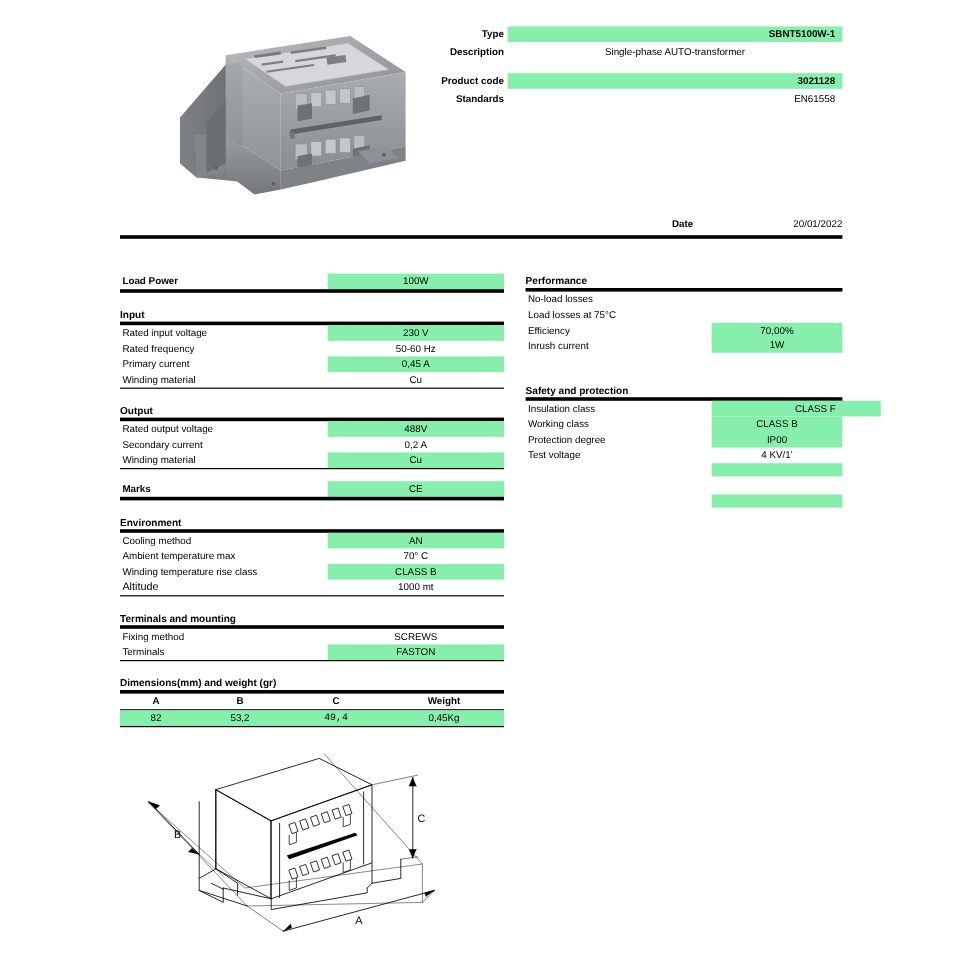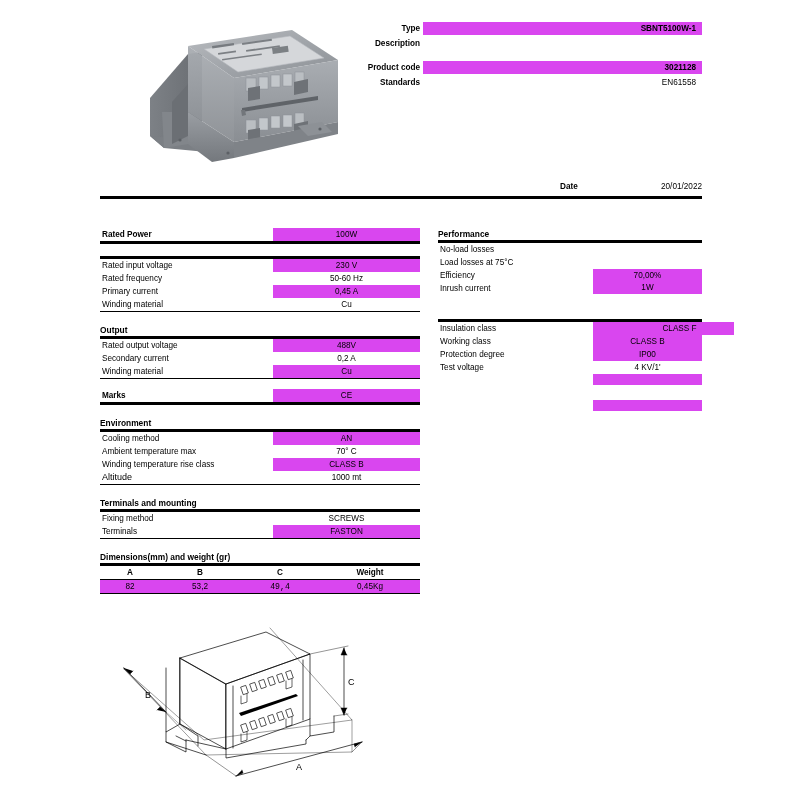--- a/index.html
+++ b/index.html
@@ -19,21 +19,21 @@
   .page {
     position: relative;
     width: 800px;
     height: 800px;
   }
   .rule-thick {
     position: absolute;
     background: #000000;
     height: 3px;
   }
-  .shade { background: #d946ef; }
+  .shade { background: #86efac; }
 
   
   .hdr-block {
     position: absolute;
     left: 330px;
     top: 22px;
     width: 372px;
   }
   .hdr-row {
     position: relative;
@@ -250,20 +250,21 @@
 
   <div class="hdr-block">
 
     <div class="hdr-row">
       <div class="hdr-label">Type</div>
       <div class="hdr-value-box shade val-right">SBNT5100W-1</div>
     </div>
 
     <div class="hdr-row gap">
       <div class="hdr-label">Description</div>
+      <div class="hdr-value-box val-center">Single-phase AUTO-transformer</div>
     </div>
 
     <div class="hdr-row">
       <div class="hdr-label">Product code</div>
       <div class="hdr-value-box shade val-right">3021128</div>
     </div>
 
     <div class="hdr-row">
       <div class="hdr-label">Standards</div>
       <div class="hdr-value-box val-right-plain">EN61558</div>
@@ -273,27 +274,28 @@
   <div class="date-row">
     <div class="date-label">Date</div>
     <div class="date-value">20/01/2022</div>
   </div>
 
   <div class="rule-thick" style="left:100px; top:196px; width:602px;"></div>
 
   <div class="spec-table" style="left:100px; top:228px; width:320px;">
 
     <div class="srow">
-      <div class="lab" style="font-weight:bold;">Rated Power</div>
+      <div class="lab" style="font-weight:bold;">Load Power</div>
       <div class="val shade" style="left:173px; width:147px;">100W</div>
     </div>
     <div class="under-thick"></div>
 
     <div class="spacer-12"></div>
 
+    <div class="sec-title">Input</div>
     <div class="under-thick"></div>
     <div class="srow">
       <div class="lab">Rated input voltage</div>
       <div class="val shade" style="left:173px; width:147px;">230 V</div>
     </div>
     <div class="srow">
       <div class="lab">Rated frequency</div>
       <div class="val" style="left:173px; width:147px;">50-60 Hz</div>
     </div>
     <div class="srow">
@@ -405,20 +407,21 @@
       <div class="val shade" style="left:155px; width:109px;">70,00%</div>
     </div>
     <div class="srow">
       <div class="lab">Inrush current</div>
       <div class="val" style="left:155px; width:109px;"></div>
     </div>
 
     <div class="spacer-12"></div>
     <div class="spacer-12"></div>
 
+    <div class="sec-title">Safety and protection</div>
     <div class="under-thick"></div>
     <div class="srow">
       <div class="lab">Insulation class</div>
       <div class="val shade" style="left:155px; width:109px;padding-left:32px;">CLASS F</div>
     </div>
     <div class="srow">
       <div class="lab">Working class</div>
       <div class="val shade" style="left:155px; width:109px;">CLASS B</div>
     </div>
     <div class="srow">

